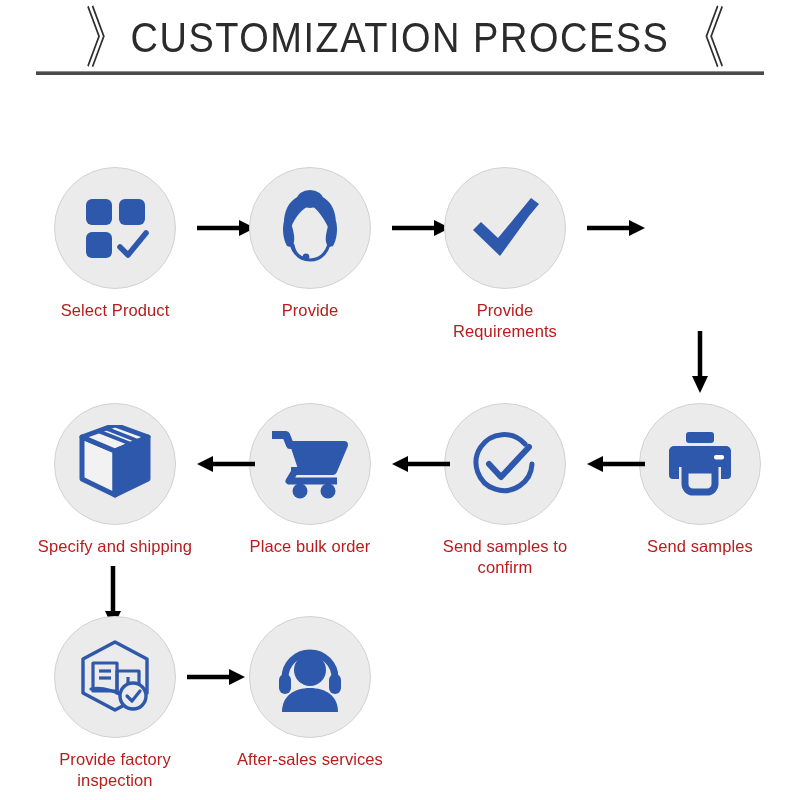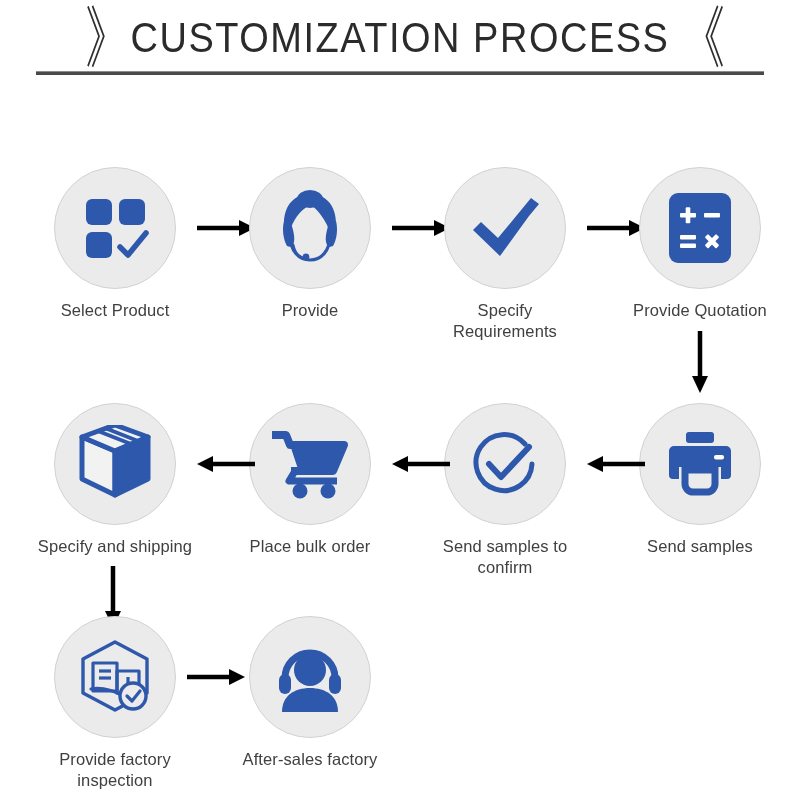--- a/index.html
+++ b/index.html
@@ -40,21 +40,21 @@
   
   .step{position:absolute;width:160px;text-align:center;}
   .bubble{
     width:122px;height:122px;border-radius:50%;
     background:#ebebeb;border:1px solid #d2d2d2;
     margin:0 auto;display:flex;align-items:center;justify-content:center;
     box-sizing:border-box;
   }
   .bubble svg{display:block;}
   .step-label{
-    margin-top:11px;font-size:16.5px;color:#404040;line-height:1.25;
+    margin-top:11px;font-size:16.5px;color:#b91c1c;line-height:1.25;
     white-space:pre-line;letter-spacing:0.1px;
   }
 
   
   .arrow{position:absolute;}
   .arrow svg{display:block;}
 </style>
 </head>
 <body>
 
@@ -127,51 +127,30 @@
   </div>
 
   <div class="step" style="left:425px;top:167px;">
     <div class="bubble">
       <span>
         <svg width="76" height="76" viewBox="0 0 76 76">
           <path d="M6 40 L14 32 L31 48 L64 8 L72 14 L62 26 L33 66 Z" fill="#2e58ab"></path>
         </svg>
       </span>
     </div>
-    <div class="step-label">Specify Requirements</div>
+    <div class="step-label">Provide Requirements</div>
   </div>
 
   <div class="arrow" style="left:587px;top:218px;">
     <svg width="58" height="20" viewBox="0 0 58 20">
       <line x1="0" y1="10" x2="44" y2="10" stroke="#000" stroke-width="4.5"></line>
       <polygon points="42,2 58,10 42,18" fill="#000"></polygon>
     </svg>
   </div>
 
-  <div class="step" style="left:620px;top:167px;">
-    <div class="bubble">
-      <span>
-        <svg width="66" height="74" viewBox="0 0 66 74">
-          <rect x="2" y="2" width="62" height="70" rx="9" fill="#2e58ab"></rect>
-
-          <rect x="13" y="22" width="16" height="4.6" rx="1" fill="#fff"></rect>
-          <rect x="18.7" y="16.3" width="4.6" height="16" rx="1" fill="#fff"></rect>
-
-          <rect x="37" y="22" width="16" height="4.6" rx="1" fill="#fff"></rect>
-
-          <rect x="13" y="44" width="16" height="4.4" rx="1" fill="#fff"></rect>
-          <rect x="13" y="52.5" width="16" height="4.4" rx="1" fill="#fff"></rect>
-
-          <rect x="37" y="48" width="16" height="4.6" rx="1" fill="#fff" transform="rotate(45 45 50.3)"></rect>
-          <rect x="37" y="48" width="16" height="4.6" rx="1" fill="#fff" transform="rotate(-45 45 50.3)"></rect>
-        </svg>
-      </span>
-    </div>
-    <div class="step-label">Provide Quotation</div>
-  </div>
 
   <div class="arrow" style="left:690px;top:331px;">
     <svg width="20" height="62" viewBox="0 0 20 62">
       <line x1="10" y1="0" x2="10" y2="47" stroke="#000" stroke-width="4.5"></line>
       <polygon points="2,45 18,45 10,62" fill="#000"></polygon>
     </svg>
   </div>
 
   <div class="step" style="left:620px;top:403px;">
     <div class="bubble">
@@ -308,16 +287,16 @@
 
           <rect x="7" y="32" width="12" height="20" rx="6" fill="#2e58ab"></rect>
           <rect x="57" y="32" width="12" height="20" rx="6" fill="#2e58ab"></rect>
 
           <circle cx="38" cy="28" r="16" fill="#2e58ab"></circle>
 
           <path d="M10 70 C10 54 22 46 38 46 C54 46 66 54 66 70 z" fill="#2e58ab"></path>
         </svg>
       </span>
     </div>
-    <div class="step-label">After-sales factory</div>
+    <div class="step-label">After-sales services</div>
   </div>
 
 </div>
 
 </body></html>

